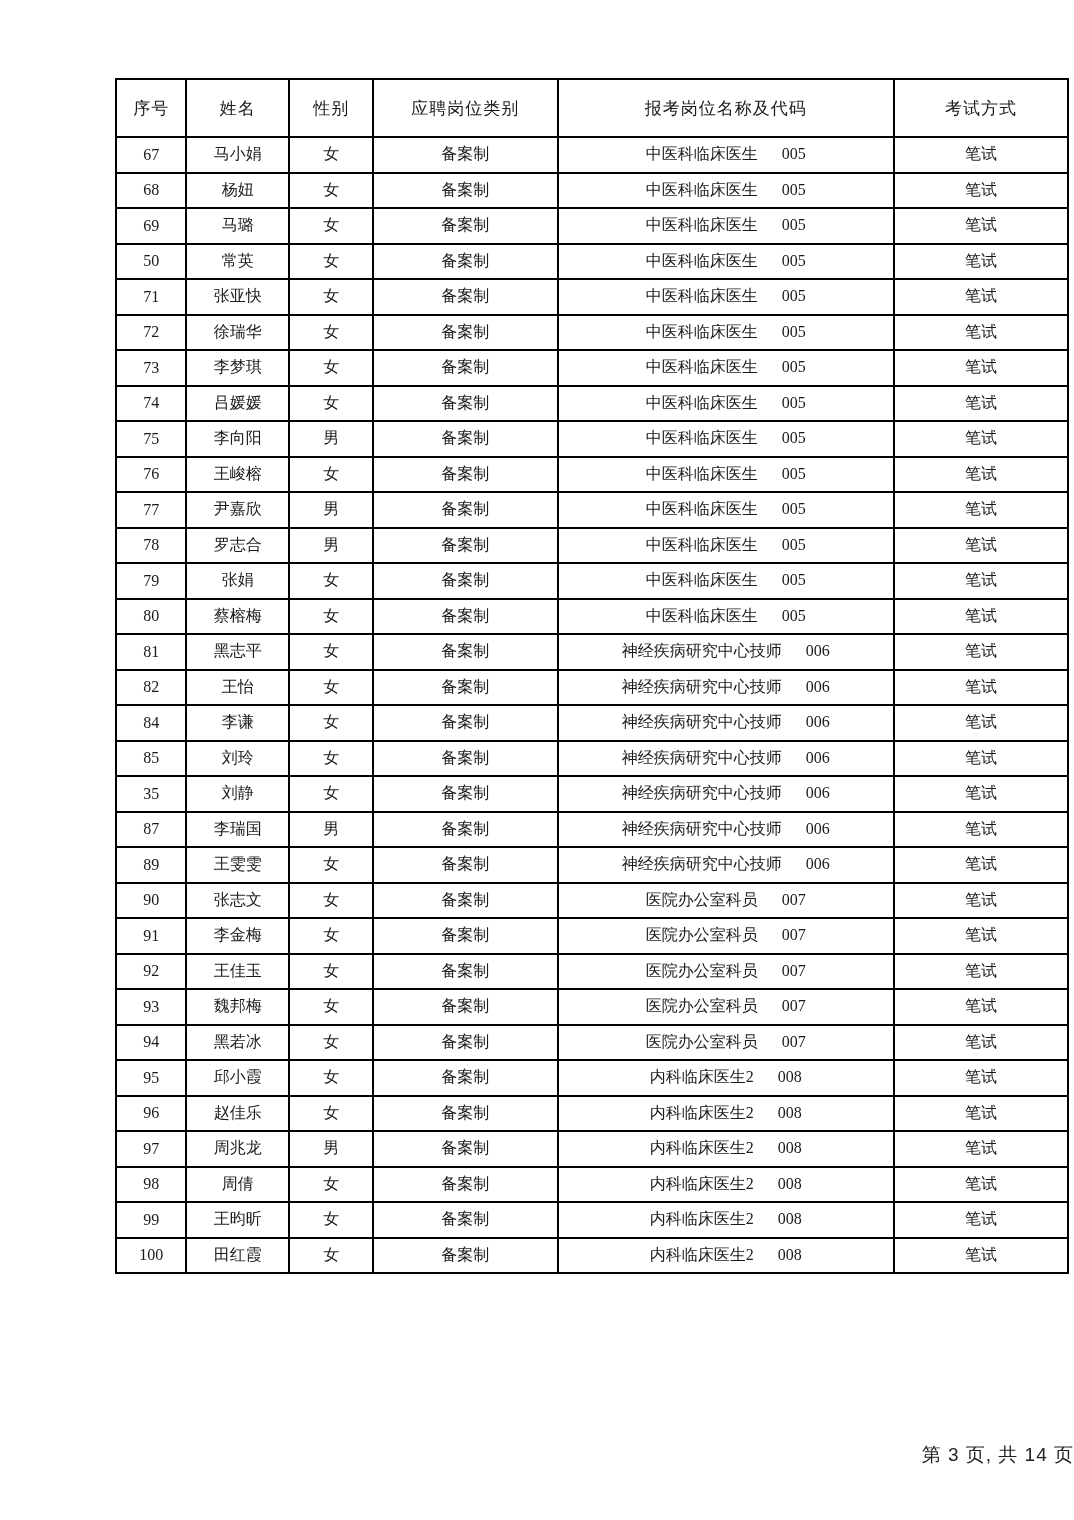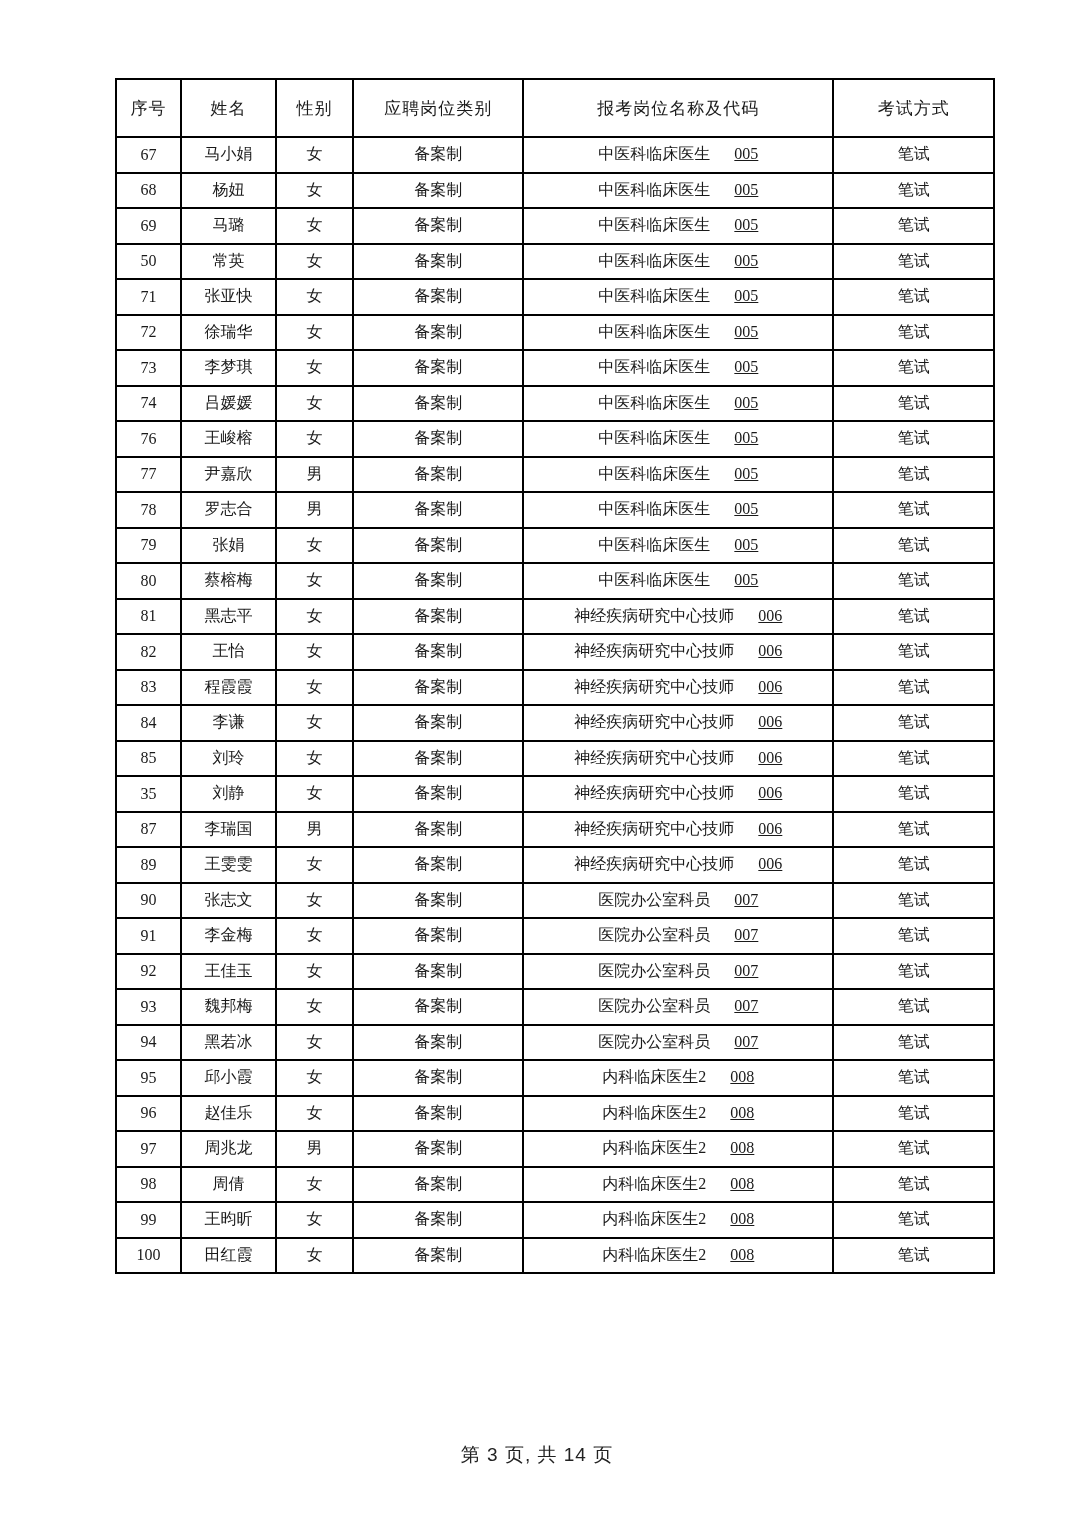--- a/index.html
+++ b/index.html
@@ -19,21 +19,21 @@
     position: relative;
     width: 1074px;
     height: 1520px;
     background: #ffffff;
     overflow: hidden;
   }
   table.roster {
     position: absolute;
     left: 115px;
     top: 78px;
-    width: 880px;
+    width: 954px;
     border-collapse: collapse;
     table-layout: fixed;
   }
   table.roster th,
   table.roster td {
     border: 2px solid #000000;
     text-align: center;
     vertical-align: middle;
     font-weight: normal;
     padding: 0;
@@ -48,27 +48,27 @@
   table.roster td {
     height: 35.5px;
     font-size: 16px;
   }
   col.c-no   { width: 7.4%; }
   col.c-name { width: 10.8%; }
   col.c-sex  { width: 8.8%; }
   col.c-cat  { width: 19.4%; }
   col.c-job  { width: 35.3%; }
   col.c-exam { width: 18.3%; }
-  .job-code { margin-left: 24px; text-decoration: underline; }
+  .job-code { margin-left: 24px; }
   .footer {
     position: absolute;
     top: 1442px;
     left: 0;
     width: 100%;
-    text-align: center;
+    text-align: right;
     font-size: 19px;
     font-family: "Liberation Sans", "DejaVu Sans", sans-serif;
     color: #222222;
     letter-spacing: 1px;
   }
 </style>
 </head>
 <body>
 
 <div class="page">
@@ -150,20 +150,28 @@
         </tr>
         <tr>
           <td>74</td>
           <td>吕媛媛</td>
           <td>女</td>
           <td>备案制</td>
           <td><span class="job-name">中医科临床医生</span><span class="job-code">005</span></td>
           <td>笔试</td>
         </tr>
         <tr>
+          <td>75</td>
+          <td>李向阳</td>
+          <td>男</td>
+          <td>备案制</td>
+          <td><span class="job-name">中医科临床医生</span><span class="job-code">005</span></td>
+          <td>笔试</td>
+        </tr>
+        <tr>
           <td>76</td>
           <td>王峻榕</td>
           <td>女</td>
           <td>备案制</td>
           <td><span class="job-name">中医科临床医生</span><span class="job-code">005</span></td>
           <td>笔试</td>
         </tr>
         <tr>
           <td>77</td>
           <td>尹嘉欣</td>
@@ -200,28 +208,20 @@
           <td>81</td>
           <td>黑志平</td>
           <td>女</td>
           <td>备案制</td>
           <td><span class="job-name">神经疾病研究中心技师</span><span class="job-code">006</span></td>
           <td>笔试</td>
         </tr>
         <tr>
           <td>82</td>
           <td>王怡</td>
-          <td>女</td>
-          <td>备案制</td>
-          <td><span class="job-name">神经疾病研究中心技师</span><span class="job-code">006</span></td>
-          <td>笔试</td>
-        </tr>
-        <tr>
-          <td>83</td>
-          <td>程霞霞</td>
           <td>女</td>
           <td>备案制</td>
           <td><span class="job-name">神经疾病研究中心技师</span><span class="job-code">006</span></td>
           <td>笔试</td>
         </tr>
         <tr>
           <td>84</td>
           <td>李谦</td>
           <td>女</td>
           <td>备案制</td>

